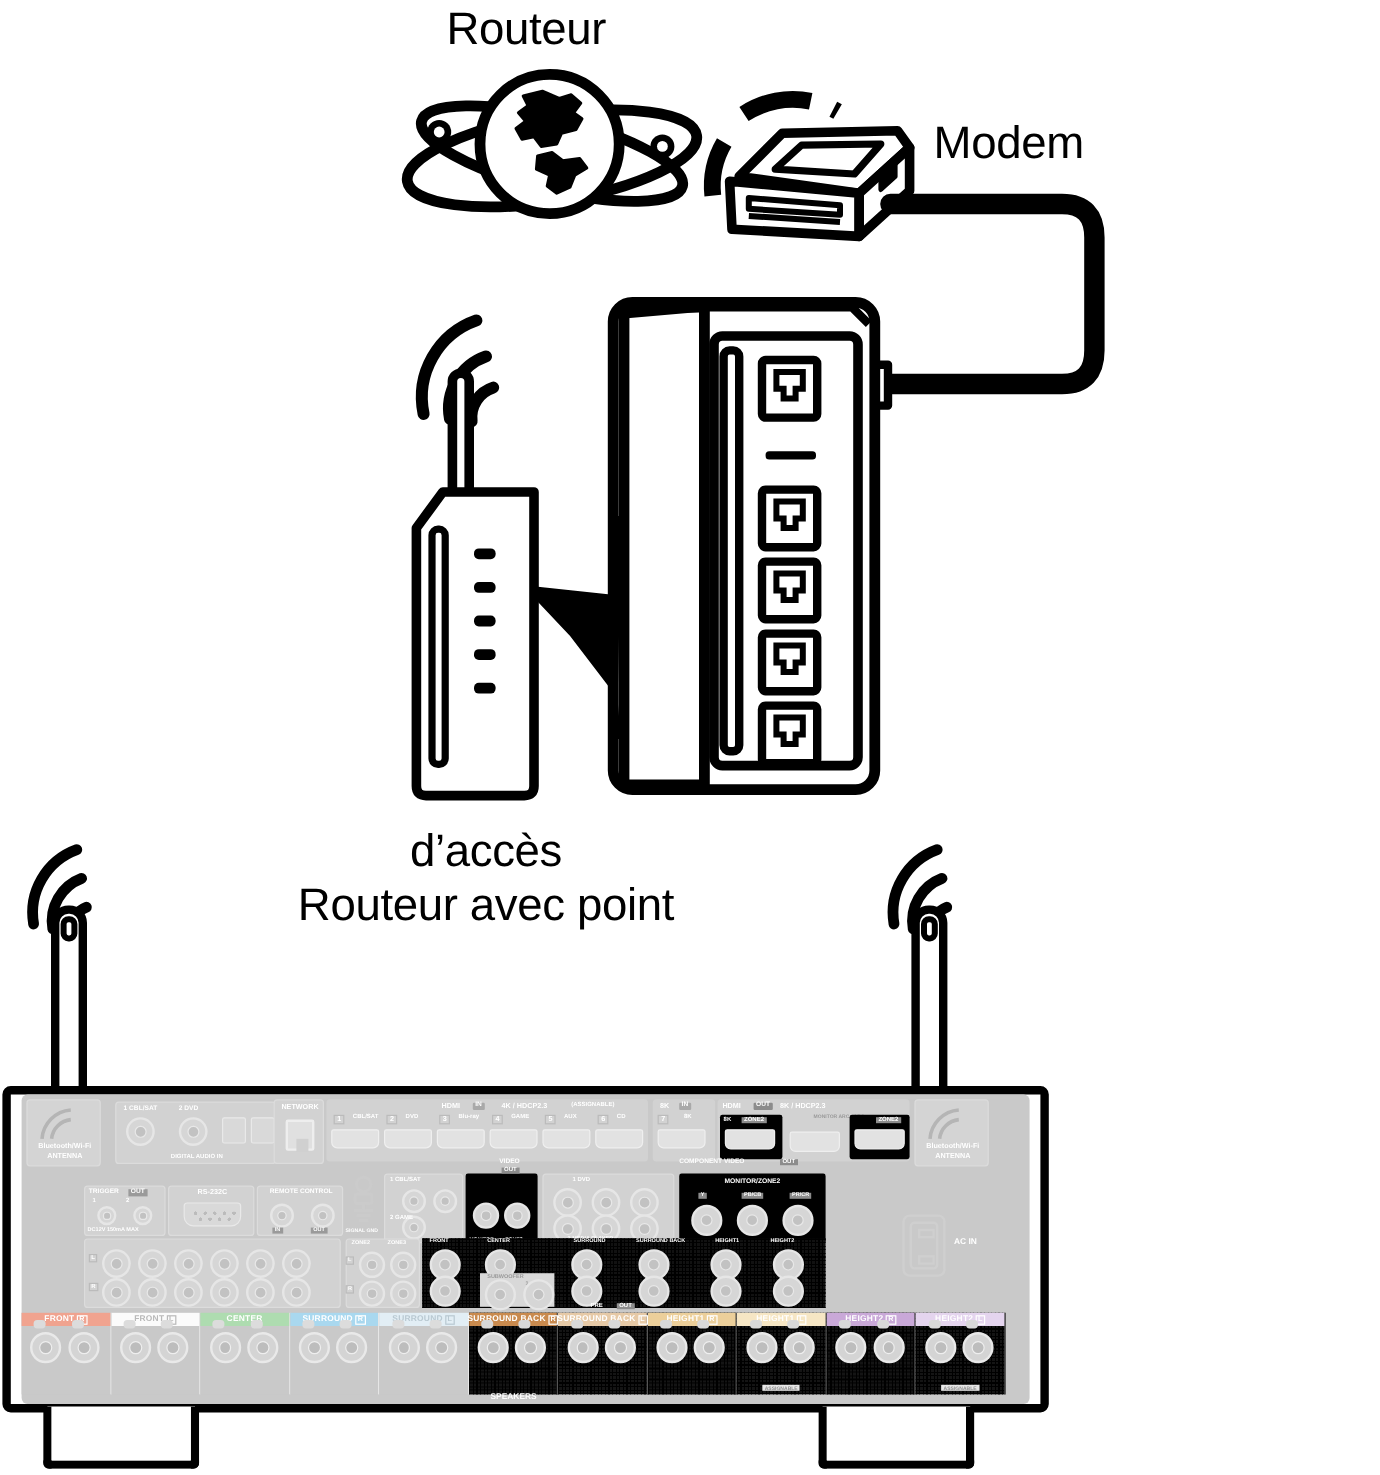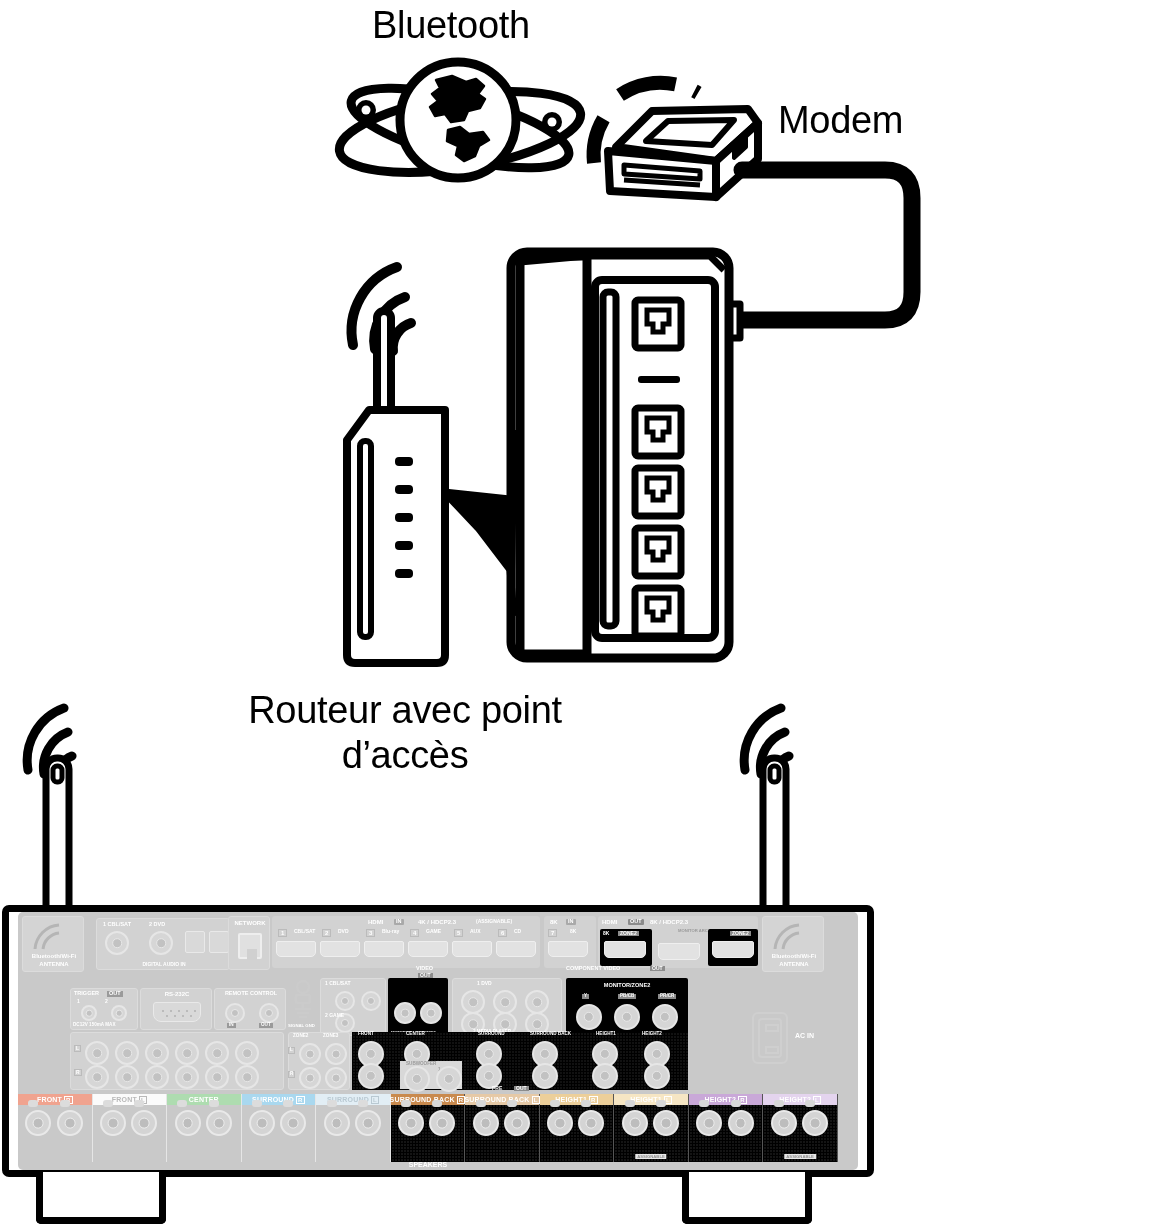--- a/index.html
+++ b/index.html
@@ -104,21 +104,21 @@
       repeating-linear-gradient(0deg, #000 0 1px, transparent 1px 3px),
       repeating-linear-gradient(90deg, #000 0 1px, transparent 1px 3px);
     background-color: #111;
   }
 </style>
 </head>
 <body>
 
 <div id="page">
 
-  <div class="abs big-label" id="lbl-internet">Bluetooth</div>
+  <div class="abs big-label" id="lbl-internet">Routeur</div>
 
   <div class="abs" style="left:330px; top:48px; width:260px; height:150px;">
     <svg width="260" height="150" viewBox="0 0 260 150">
       <g fill="none" stroke="#000" stroke-width="9" stroke-linecap="round" stroke-linejoin="round">
 
         <ellipse cx="130" cy="84" rx="122" ry="36" transform="rotate(-9 130 84)"></ellipse>
         <ellipse cx="130" cy="80" rx="112" ry="30" transform="rotate(14 130 80)"></ellipse>
 
         <circle cx="128" cy="72" r="58" fill="#fff"></circle>
       </g>
@@ -250,22 +250,22 @@
         <rect x="60" y="212" width="18" height="9" rx="4"></rect>
         <rect x="60" y="240" width="18" height="9" rx="4"></rect>
         <rect x="60" y="268" width="18" height="9" rx="4"></rect>
         <rect x="60" y="296" width="18" height="9" rx="4"></rect>
         <rect x="60" y="324" width="18" height="9" rx="4"></rect>
       </g>
     </svg>
   </div>
 
   <div class="abs big-label" id="lbl-router">
+    <div>d’accès</div>
     <div>Routeur avec point</div>
-    <div>d’accès</div>
   </div>
 
   <div class="abs" style="left:18px; top:700px; width:120px; height:225px;">
     <svg width="120" height="225" viewBox="0 0 120 225">
       <g fill="none" stroke="#000" stroke-width="9" stroke-linecap="round">
         <path d="M10 70 A56 56 0 0 1 46 8"></path>
         <path d="M26 74 A38 38 0 0 1 50 32"></path>
         <path d="M40 78 A22 22 0 0 1 54 56"></path>
       </g>
       <g stroke="#000" stroke-width="7" fill="#fff" stroke-linejoin="round">

